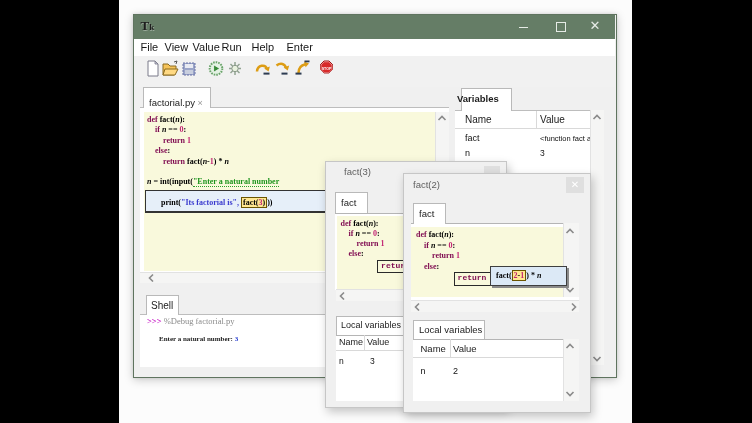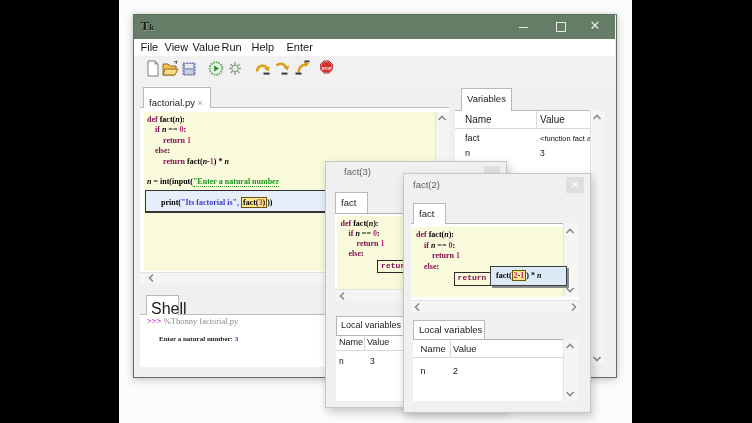--- a/index.html
+++ b/index.html
@@ -112,27 +112,27 @@
 
 <span class="itl">n</span> = int(input(<span class="str" style="border-bottom:1px dotted #2aa02a;">"Enter a natural number</span></pre>
 <div class="abs" style="left:145px;top:190px;width:290px;height:23px;background:#e6eff9;border:1px solid #333;border-bottom-width:2px;box-sizing:border-box;"></div>
 <div class="abs mono" style="left:161px;top:198px;font-size:8px;font-weight:bold;line-height:9px;color:#000;">print(<span class="bstr">"Its factorial is",</span> <span class="chip">fact(<span class="num">3</span>)</span>))</div>
 <div class="abs scol" style="left:140px;top:272px;width:309px;height:11px;border-top:1px solid #e2e2e2;box-sizing:border-box;"></div>
 <svg class="abs" style="left:147px;top:273px;" width="8" height="9">
       <path class="chev" d="M6 1.5 L2.5 5 L6 8.5"></path>
     </svg>
 
 <div class="abs" style="left:146px;top:295px;width:33px;height:20px;background:#fff;border:1px solid #b9b9b9;border-bottom:none;box-sizing:border-box;z-index:2;"></div>
-<div class="abs" style="left:151px;top:300px;font-size:16px;color:#1c1c1c;z-index:3;">Shell</div>
+<div class="abs" style="left:151px;top:300px;font-size:10px;color:#1c1c1c;z-index:3;">Shell</div>
 <div class="abs" style="left:140px;top:314px;width:309px;height:53px;background:#fff;border-top:1px solid #bdbdbd;box-sizing:border-box;"></div>
-<div class="abs mono" style="left:147px;top:316px;font-size:8.5px;line-height:10px;"><span style="color:#c000c0;font-weight:bold;">&gt;&gt;&gt;</span> <span style="color:#8a8a8a;">%Thonny factorial.py</span></div>
+<div class="abs mono" style="left:147px;top:316px;font-size:8.5px;line-height:10px;"><span style="color:#c000c0;font-weight:bold;">&gt;&gt;&gt;</span> <span style="color:#8a8a8a;">%Debug factorial.py</span></div>
 <div class="abs mono" style="left:159px;top:335px;font-size:7px;font-weight:bold;color:#222;">Enter a natural number: <span style="color:#2038d0;">3</span></div>
 
 <div class="abs" style="left:461px;top:88px;width:51px;height:23px;background:#fff;border:1px solid #b9b9b9;border-bottom:none;box-sizing:border-box;z-index:2;"></div>
-<div class="abs" style="left:467px;top:93px;font-size:9.5px;color:#1c1c1c;z-index:3;">Variables</div>
+<div class="abs" style="left:457px;top:93px;font-size:9.5px;color:#1c1c1c;z-index:3;font-weight:bold;">Variables</div>
 <div class="abs" style="left:455px;top:110px;width:149px;height:255px;background:#fff;border-top:1px solid #bdbdbd;box-sizing:border-box;"></div>
 <div class="abs hdr" style="left:465px;top:114px;">Name</div>
 <div class="abs hdr" style="left:540px;top:114px;">Value</div>
 <div class="sep" style="left:536px;top:111px;width:1px;height:17px;"></div>
 <div class="sep" style="left:455px;top:128px;width:135px;height:1px;"></div>
 <div class="abs" style="left:465px;top:133px;font-size:9px;color:#111;">fact</div>
 <div class="abs" style="left:540px;top:134px;font-size:7.5px;color:#111;width:50px;white-space:nowrap;overflow:hidden;text-align:center;">&lt;function fact a</div>
 <div class="abs" style="left:465px;top:148px;font-size:9px;color:#111;">n</div>
 <div class="abs" style="left:540px;top:148px;font-size:8.5px;color:#111;">3</div>
 <div class="abs scol" style="left:590px;top:110px;width:14px;height:255px;border-left:1px solid #e2e2e2;box-sizing:border-box;"></div>

